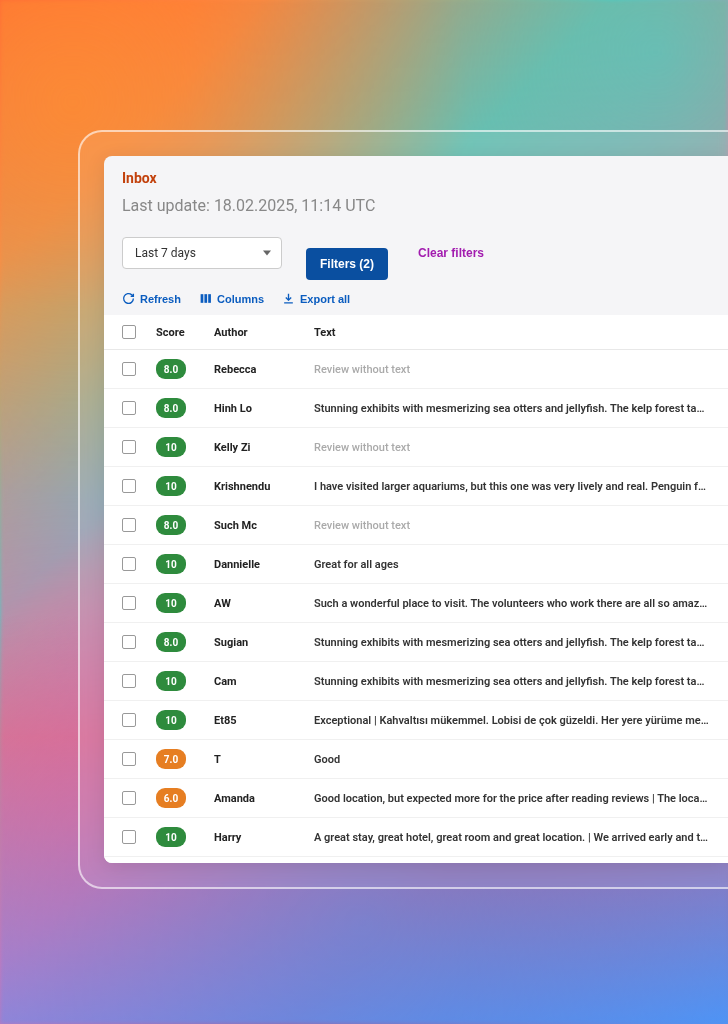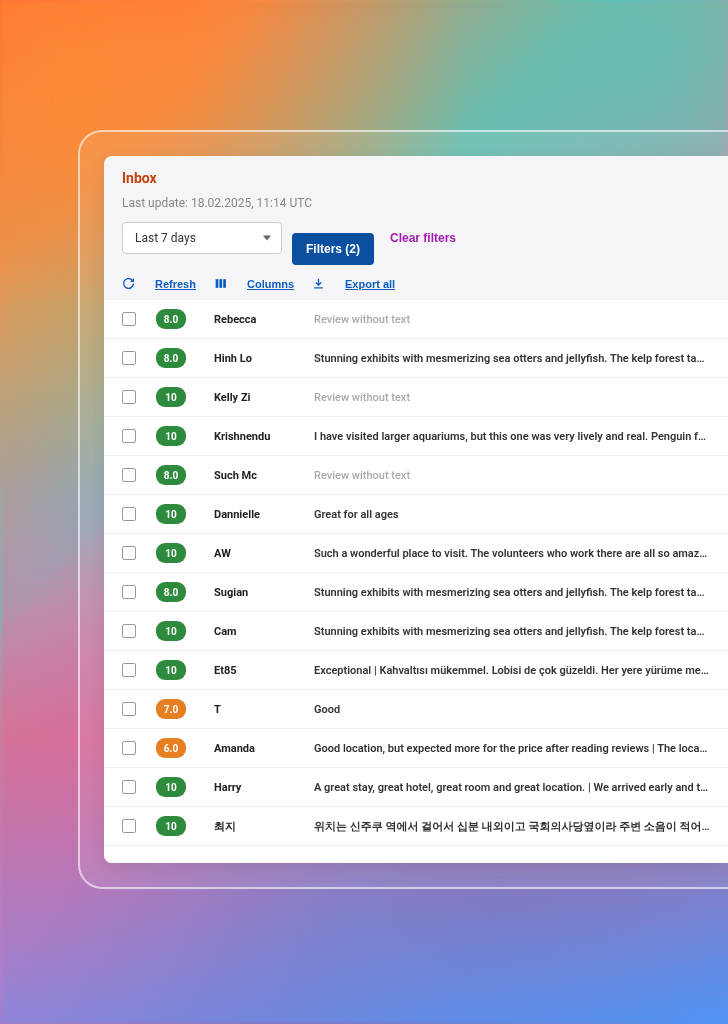--- a/index.html
+++ b/index.html
@@ -58,26 +58,27 @@
 }
 .app-title {
   font-size: 14px;
   font-weight: 700;
   color: #c2410c;
 }
 .controls {
   padding: 0 18px 12px;
 }
 .last-update {
-  font-size: 12px;
+  font-size: 16px;
   color: #888;
+  margin-bottom: 10px;
 }
 .control-row {
   display: flex;
-  gap: 10px;
+  gap: 24px;
   align-items: center;
 }
 .date-select {
   position: relative;
   background: #fff;
   border: 1px solid #ccc;
   border-radius: 4px;
   padding: 8px 36px 8px 12px;
   font-size: 12px;
   color: #333;
@@ -117,28 +118,27 @@
 }
 .toolbar {
   display: flex;
   gap: 18px;
   padding: 0 18px 10px;
   align-items: center;
 }
 .toolbar-btn {
   display: flex;
   align-items: center;
-  gap: 20px;
+  gap: 5px;
   color: #0a5cbf;
   font-size: 11px;
   font-weight: 600;
   cursor: pointer;
   background: none;
   border: none;
-  text-decoration: underline;
 }
 .toolbar-btn svg { width: 13px; height: 13px; }
 .table-wrap {
   flex: 1;
   background: #fff;
   overflow: hidden;
 }
 .table-header {
   display: flex;
   align-items: center;
@@ -237,20 +237,28 @@
         <svg viewBox="0 0 24 24" fill="none" stroke="#0a5cbf" stroke-width="2.5">
             <path d="M12 3v12"></path>
             <path d="M7 10l5 5 5-5"></path>
             <path d="M4 20h16"></path>
           </svg>
         <span>Export all</span>
       </button>
     </div>
 
     <div class="table-wrap">
+      <div class="table-header">
+        <div class="col-check">
+          <div class="checkbox"></div>
+        </div>
+        <div class="col-score">Score</div>
+        <div class="col-author">Author</div>
+        <div class="col-text">Text</div>
+      </div>
       <div class="table-body" id="table-body">
           <div class="row">
             <div class="col-check">
               <div class="checkbox"></div>
             </div>
             <div class="col-score"><span class="score-pill score-green">8.0</span></div>
             <div class="col-author author">Rebecca</div>
             <div class="col-text text-cell text-muted">Review without text</div>
           </div>
           <div class="row">

